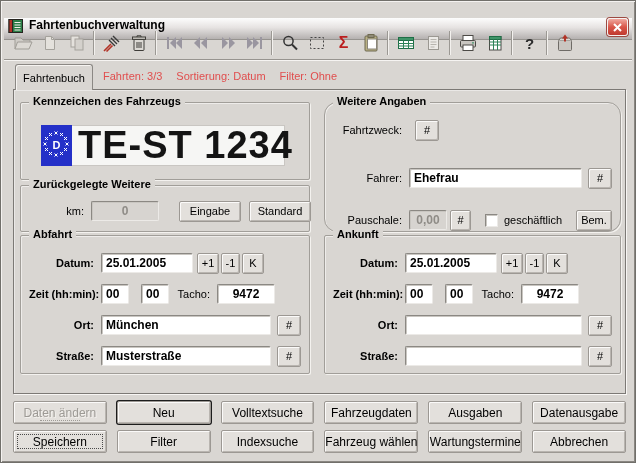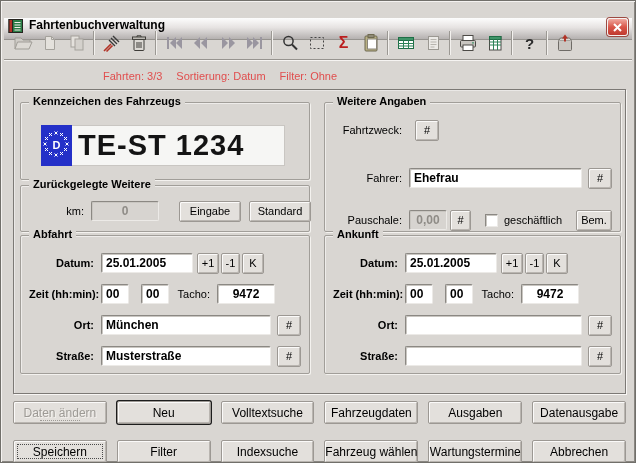--- a/index.html
+++ b/index.html
@@ -77,31 +77,31 @@
     box-shadow: 1px 1px 0 #f4f2ef, inset 1px 1px 0 #eeecea;
   }
   .gb-title {
     position: absolute; top: -8px; left: 8px;
     background: #d9d6d2; padding: 0 4px;
     font-weight: bold; white-space: nowrap;
   }
   #gb-plate   { left: 6px;  top: 12px;  width: 290px; height: 78px; }
   #gb-dist    { left: 6px;  top: 95px;  width: 290px; height: 47px; }
   #gb-dep     { left: 6px;  top: 145px; width: 290px; height: 139px; }
-  #gb-details { left: 310px; top: 12px; width: 297px; height: 130px; }
+  #gb-details { left: 310px; top: 12px; width: 297px; height: 130px; border-radius: 13px; }
   #gb-arr     { left: 310px; top: 145px; width: 297px; height: 139px; }
   
   .plate {
     position: absolute; left: 20px; top: 22px; width: 244px; height: 41px;
     background: #f6f6f4; border: 1px solid #c9c6c2;
     display: flex; align-items: center;
   }
   .plate-eu { width: 31px; height: 41px; margin: -1px 0 0 -1px; flex: 0 0 auto; }
   .plate-num {
-    font-weight: bold; font-size: 29px; letter-spacing: 1px;
+    font-weight: bold; font-size: 38px; letter-spacing: 1px;
     color: #141414; padding-left: 6px; white-space: nowrap;
   }
   
   .row { display: flex; align-items: center; height: 22px; margin: 9px 8px 0 8px; }
   .row.first { margin-top: 16px; }
   .lbl { text-align: right; padding-right: 7px; white-space: nowrap; flex: 0 0 auto; }
   .lbl.w70 { width: 72px; font-weight: bold; }
   .lbl.w72 { width: 76px; }
   .field {
     height: 20px; background: #fff;
@@ -126,21 +126,21 @@
   .checkbox {
     width: 13px; height: 13px; background: #fff;
     border: 1px solid; border-color: #8b8883 #eceae7 #eceae7 #8b8883;
     box-shadow: inset 1px 1px 0 #c9c6c1; flex: 0 0 auto;
   }
   .cb-label { margin-left: 6px; white-space: nowrap; }
   
   .footer {
     position: absolute; left: 12px; top: 400px; width: 613px;
     display: grid; grid-template-columns: repeat(6, 1fr);
-    gap: 16px 10px;
+    gap: 6px 10px;
   }
   .fbtn {
     position: relative; height: 23px; background: #e3e0dc;
     border: 1px solid #9c9893; border-radius: 2px;
     box-shadow: inset 1px 1px 0 #fbfaf9, inset -1px -1px 0 #b9b5b0;
     font-family: "Liberation Sans", sans-serif;
     font-size: 12px; color: #000;
     display: flex; align-items: center; justify-content: center;
     white-space: nowrap;
   }
@@ -295,20 +295,23 @@
     <div class="tsep"></div>
     <div class="tbtn">
       <svg width="22" height="22" viewBox="0 0 22 22">
         <rect x="4.5" y="8.5" width="13" height="10" rx="1" fill="#c9c6c1" stroke="#6e6b66"></rect>
         <path d="M4.5 8.5l2-2.5h9l2 2.5" fill="#dcd9d4" stroke="#6e6b66"></path>
         <path d="M11 2.5l3 4h-2v3h-2v-3H8z" fill="#b23327"></path>
       </svg>
     </div>
   </div>
 
+  <div class="tab">
+    <span>Fahrtenbuch</span>
+  </div>
   <div class="status">
     <span>Fahrten: 3/3</span>
     <span>Sortierung: Datum</span>
     <span>Filter: Ohne</span>
   </div>
 
   <div class="mainpanel">
 
     <div class="groupbox" id="gb-plate">
       <span class="gb-title">Kennzeichen des Fahrzeugs</span>

